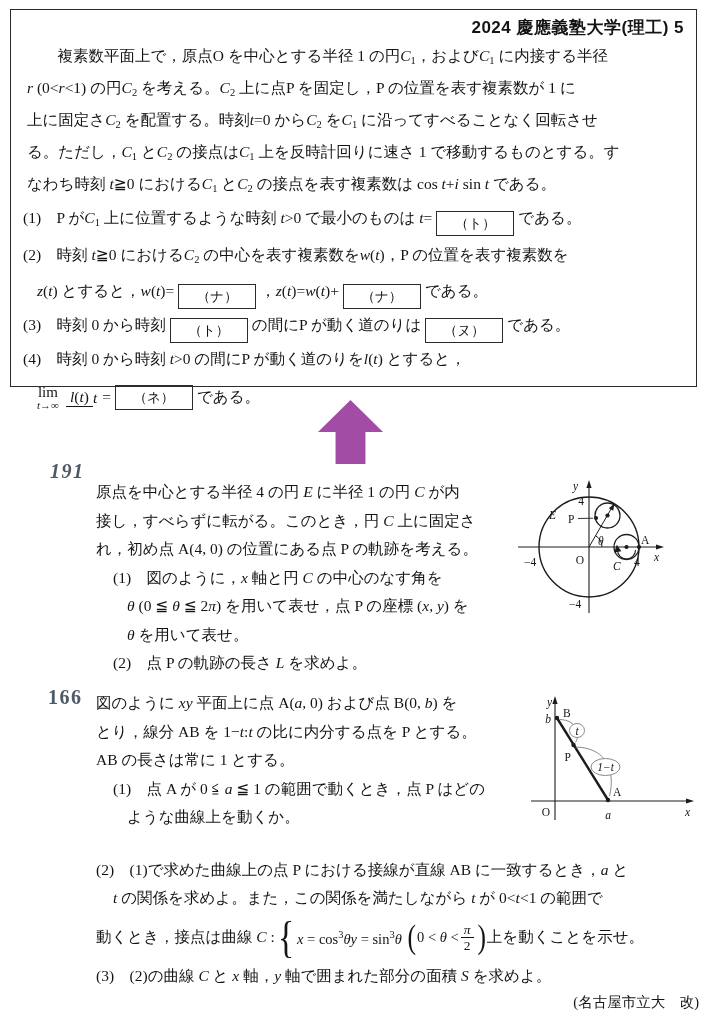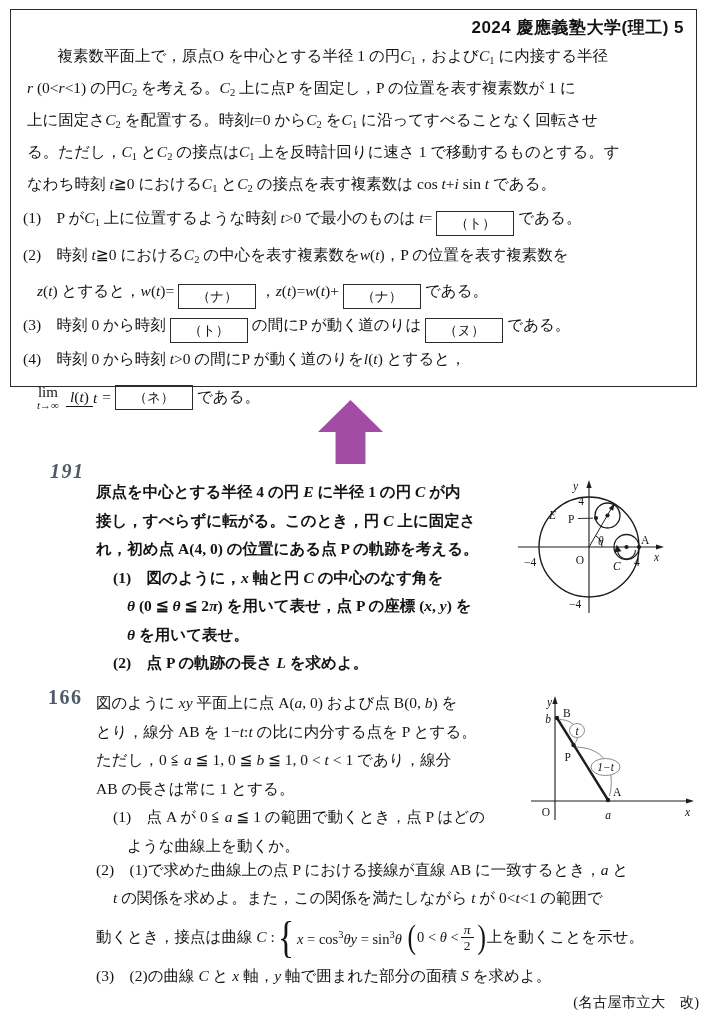--- a/index.html
+++ b/index.html
@@ -89,21 +89,21 @@
       </span>
       <span>=</span>
       <span class="ansbox">（ネ）</span>
       <span>である。</span>
     </div>
   </div>
 
   <div class="up-arrow" style="background: rgb(163, 76, 166);"></div>
 
   <div class="pnum" style="left:50px;top:460px;font-style:italic;">191</div>
-  <div class="ptext" style="left:96px;top:478px;font-weight:bold;">
+  <div class="ptext" style="left:96px;top:478px;">
     <div class="p-line"><span>原点を中心とする半径 4 の円 </span><span class="it">E</span><span> に半径 1 の円 </span><span class="it">C</span><span> が内</span></div>
     <div class="p-line"><span>接し，すべらずに転がる。このとき，円 </span><span class="it">C</span><span> 上に固定さ</span></div>
     <div class="p-line"><span>れ，初め点 A(4, 0) の位置にある点 P の軌跡を考える。</span></div>
     <div class="p-line ind1"><span>(1)　図のように，</span><span class="it">x</span><span> 軸と円 </span><span class="it">C</span><span> の中心のなす角を</span></div>
     <div class="p-line ind2"><span class="it">θ</span><span> (0 ≦ </span><span class="it">θ</span><span> ≦ 2</span><span class="it">π</span><span>) を用いて表せ，点 P の座標 (</span><span class="it">x</span><span>, </span><span class="it">y</span><span>) を</span></div>
     <div class="p-line ind2"><span class="it">θ</span><span> を用いて表せ。</span></div>
     <div class="p-line ind1"><span>(2)　点 P の軌跡の長さ </span><span class="it">L</span><span> を求めよ。</span></div>
   </div>
 
   <svg class="fig" style="left:512px;top:474px;" width="193" height="148" viewBox="0 0 193 148">
@@ -135,21 +135,20 @@
     <text x="12" y="92">−4</text>
     <text x="122" y="92">4</text>
     <text x="57" y="134">−4</text>
     <text class="itx" x="142" y="87">x</text>
   </svg>
 
   <div class="pnum" style="left:48px;top:686px;">166</div>
   <div class="ptext" style="left:96px;top:689px;">
     <div class="p-line"><span>図のように </span><span class="it">xy</span><span> 平面上に点 A(</span><span class="it">a</span><span>, 0) および点 B(0, </span><span class="it">b</span><span>) を</span></div>
     <div class="p-line"><span>とり，線分 AB を 1−</span><span class="it">t</span><span>:</span><span class="it">t</span><span> の比に内分する点を P とする。</span></div>
-    <div class="p-line"><span>ただし，0 ≦ </span><span class="it">a</span><span> ≦ 1, 0 ≦ </span><span class="it">b</span><span> ≦ 1, 0 &lt; </span><span class="it">t</span><span> &lt; 1 であり，線分</span></div>
     <div class="p-line"><span>AB の長さは常に 1 とする。</span></div>
     <div class="p-line ind1"><span>(1)　点 A が 0 ≦ </span><span class="it">a</span><span> ≦ 1 の範囲で動くとき，点 P はどの</span></div>
     <div class="p-line ind2"><span>ような曲線上を動くか。</span></div>
   </div>
   <div class="ptext" id="p166-wide" style="left:96px;top:856px;">
     <div class="p-line"><span>(2)　(1)で求めた曲線上の点 P における接線が直線 AB に一致するとき，</span><span class="it">a</span><span> と</span></div>
     <div class="p-line ind1"><span class="it">t</span><span> の関係を求めよ。また，この関係を満たしながら </span><span class="it">t</span><span> が 0&lt;</span><span class="it">t</span><span>&lt;1 の範囲で</span></div>
     <div class="bracerow">
       <span><span>動くとき，接点は曲線 </span><span class="it">C</span><span> : </span></span>
       <span class="brace">{</span>

